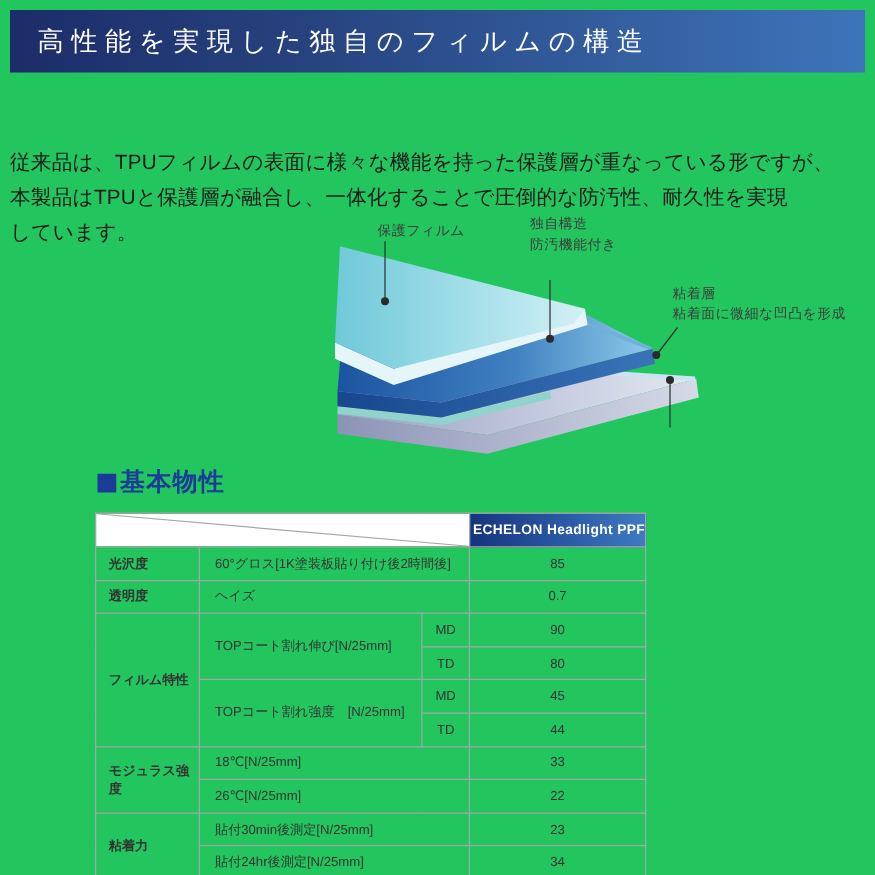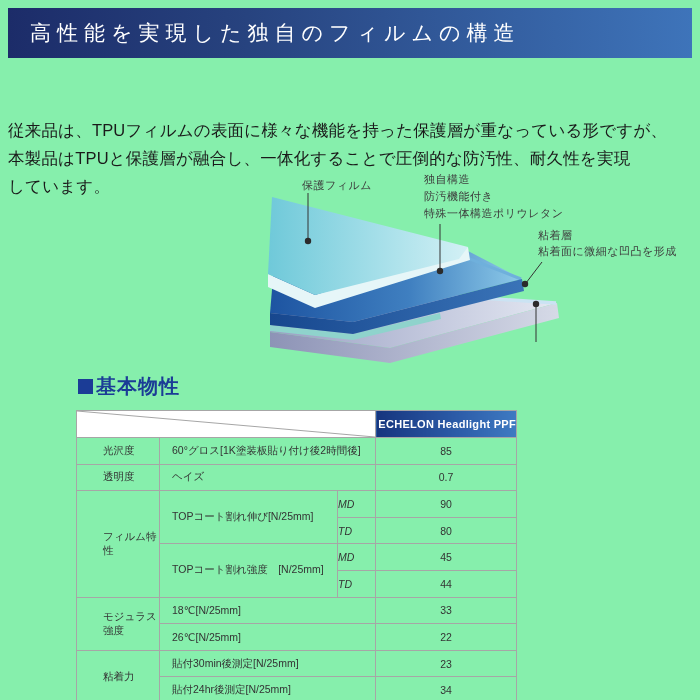--- a/index.html
+++ b/index.html
@@ -2,21 +2,21 @@
 <html><head>
 <meta charset="utf-8">
 <style>
   html,body{margin:0;padding:0;}
   body{
     width:700px;height:700px;background:#ffffff;
     font-family:"Liberation Sans","DejaVu Sans",sans-serif;
     position:relative;overflow:hidden;
     -webkit-font-smoothing:antialiased;
   }
-  .page{position:relative;width:700px;height:700px;background:#86efac;}
+  .page{position:relative;width:700px;height:700px;background:#22c55e;}
 
   
   .banner{
     position:absolute;left:8px;top:8px;width:684px;height:50px;
     background:linear-gradient(90deg,#1c2c69 0%,#27437f 35%,#3e74ba 100%);
   }
   .banner-title{
     font-family:"DejaVu Serif","Liberation Serif",serif;
     color:#ffffff;font-size:21px;line-height:50px;
     letter-spacing:6px;padding-left:22px;font-weight:500;
@@ -55,23 +55,23 @@
   }
   .props td{border:1px solid #a6a6a6;padding:0;vertical-align:middle;}
   .props tr.head td{height:26px;}
   .props tr.data td{height:25.6px;}
   .props td.diag{position:relative;background:#fff;}
   .props td.diag svg{position:absolute;left:0;top:0;width:100%;height:100%;display:block;}
   .props td.prod{
     background:linear-gradient(90deg,#16357e 0%,#2b5aa6 55%,#3e7ac2 100%);
     color:#fff;font-weight:bold;font-size:11px;text-align:right;letter-spacing:0.3px;
   }
-  .props td.cat{padding-left:26px;text-align:left;}
+  .props td.cat{padding-left:10px;text-align:left;font-weight:bold;}
   .props td.meas{padding-left:12px;text-align:left;white-space:nowrap;}
-  .props td.dir{text-align:left;font-style:italic;}
+  .props td.dir{text-align:center;}
   .props td.val{text-align:center;}
 </style>
 </head>
 <body>
 
 <div class="page">
 
   <div class="banner">
     <div class="banner-title">高性能を実現した独自のフィルムの構造</div>
   </div>
@@ -135,21 +135,20 @@
         <circle cx="536" cy="134" r="3.2"></circle>
       </g>
     </svg>
 
     <div class="dlabel" style="left:302px;top:7px;">
       <div class="ln">保護フィルム</div>
     </div>
     <div class="dlabel" style="left:424px;top:1px;">
       <div class="ln">独自構造</div>
       <div class="ln">防汚機能付き</div>
-      <div class="ln">特殊一体構造ポリウレタン</div>
     </div>
     <div class="dlabel" style="left:538px;top:57px;">
       <div class="ln-s">粘着層</div>
       <div class="ln-s">粘着面に微細な凹凸を形成</div>
     </div>
   </div>
 
   <div class="section-heading">
     <span class="sq"></span>
     <span class="section-title">基本物性</span>

